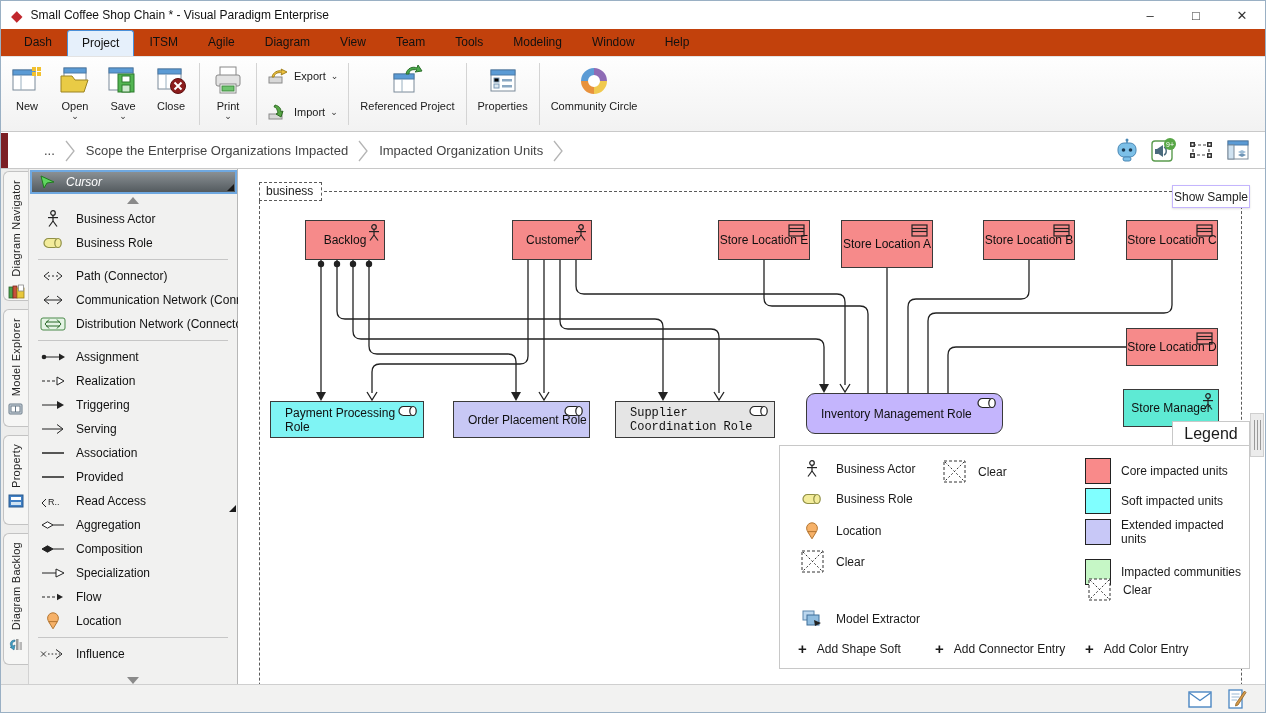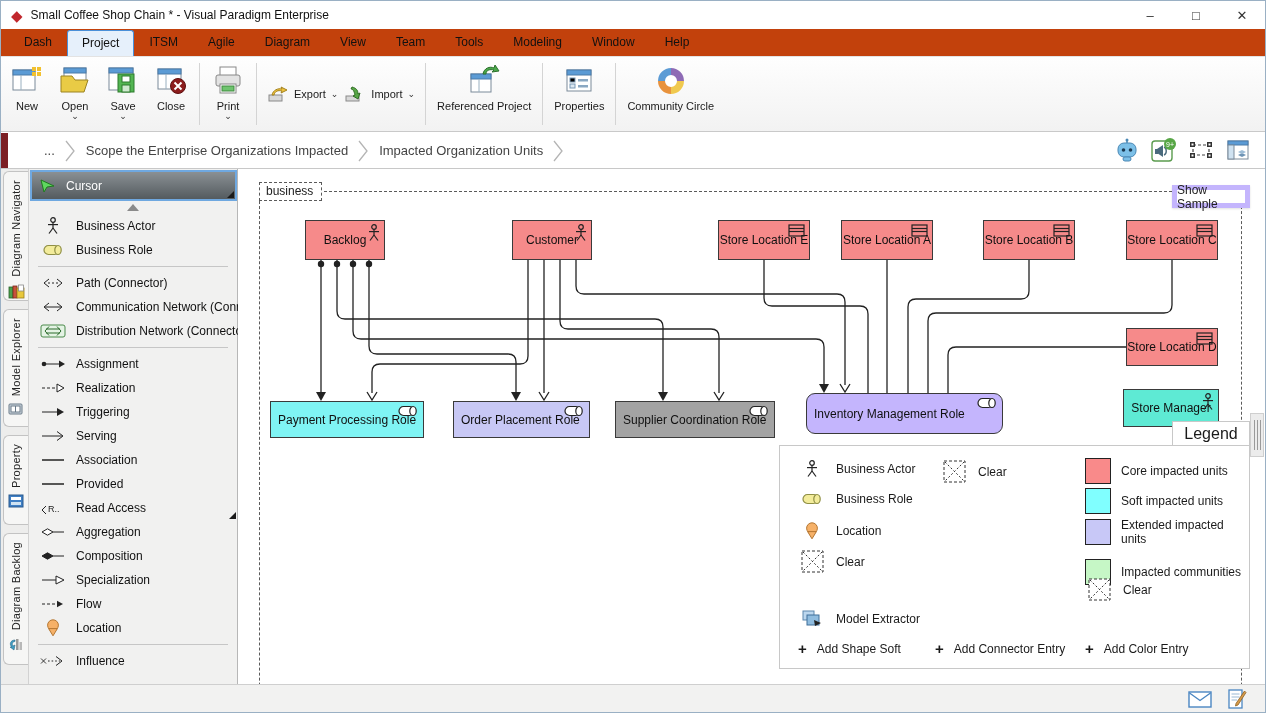--- a/index.html
+++ b/index.html
@@ -26,21 +26,21 @@
   
   .toolbar { position:absolute; left:0; top:55px; right:0; height:76px;
     background:linear-gradient(#fefefe,#f2f2f2); border-top:1px solid #e3e3e3;
     border-bottom:1px solid #c9c9c9; display:flex; align-items:stretch; padding:3px 2px; }
   .tb-btn { display:flex; flex-direction:column; align-items:center; justify-content:flex-start;
     padding:4px 7px 0 7px; min-width:46px; }
   .tb-icon { width:34px; height:34px; display:block; }
   .tb-label { margin-top:2px; font-size:11px; text-align:center; line-height:1.15; }
   .tb-chev { font-size:9px; color:#333; line-height:5px; margin-top:1px; }
   .tb-sep { width:1px; background:#d4d4d4; margin:3px 4px; }
-  .tb-stack { display:flex; flex-direction:row; justify-content:flex-start; gap:6px; padding:8px 6px; }
+  .tb-stack { display:flex; flex-direction:column; justify-content:flex-start; gap:20px; padding:8px 6px; }
   .tb-mini { display:flex; align-items:center; gap:5px; font-size:11px; }
   
   .crumbbar { position:absolute; left:0; top:132px; right:0; height:36px; background:#fff;
     border-bottom:1px solid #c8c8c8; display:flex; align-items:center; }
   .accent-strip { width:7px; height:100%; background:#7c1f24; }
   .crumb-items { display:flex; align-items:center; margin-left:28px; gap:2px; }
   .crumb-text { font-size:13px; color:#444; padding:3px 8px; }
   .crumb-icons { position:absolute; right:14px; top:4px; display:flex; gap:11px; align-items:center; }
   .ci { width:26px; height:26px; }
   
@@ -49,47 +49,47 @@
     border-right:1px solid #d2d2d2; }
   .side-tab { position:absolute; left:2px; width:25px; background:#f6f6f5;
     border:1px solid #c3c3c3; border-right:none; border-radius:6px 0 0 6px;
     display:flex; flex-direction:column; align-items:center; justify-content:flex-start; padding-top:8px; }
   .side-tab-label { writing-mode:vertical-rl; transform:rotate(180deg); font-size:11px; color:#222;
     letter-spacing:0.3px; }
   .side-tab-icon { margin-top:6px; }
   
   .palette { position:absolute; left:28px; top:0; bottom:0; width:209px; background:#f1f1f0;
     border-right:1px solid #b7b7b7; }
-  .cursor-row { position:relative; margin:3px 2px 0 3px; height:27px;
+  .cursor-row { position:relative; margin:3px 2px 0 3px; height:20px;
     background:linear-gradient(#8a9094,#545b5f); color:#fff; display:flex; align-items:center;
-    gap:10px; padding:0 8px; outline:2px solid #6fa8e0; outline-offset:0; }
+    gap:10px; padding:0 8px; outline:2px solid #6fa8e0; outline-offset:0;font-style:italic; }
   .corner-tri { position:absolute; right:1px; bottom:1px; width:0; height:0;
     border-left:7px solid transparent; border-bottom:7px solid #1a1a1a; }
   .pal-scroll { display:flex; justify-content:center; padding:5px 0 3px 0; }
   .tri-up { width:0; height:0; border-left:6px solid transparent; border-right:6px solid transparent;
     border-bottom:7px solid #8a8a8a; }
   .tri-down { width:0; height:0; border-left:6px solid transparent; border-right:6px solid transparent;
     border-top:7px solid #8a8a8a; }
   .pal-item { position:relative; display:flex; align-items:center; gap:9px; height:24px; padding:0 6px 0 10px; }
   .pal-ico { width:28px; display:flex; justify-content:center; align-items:center; flex:none; }
   .pal-label { font-size:12px; color:#111; white-space:nowrap; }
   .pal-sep { height:1px; background:#c6c6c6; margin:4px 9px; }
   
   .canvas { position:absolute; left:237px; top:0; right:0; bottom:0; background:#fff; overflow:hidden; }
   .boundary { position:absolute; left:21px; top:22px; width:983px; height:600px;
     border:1px dashed #5a5a5a; }
   .boundary-label { position:absolute; left:21px; top:13px; height:19px; padding:1px 8px 0 6px;
     background:#fff; border:1px dashed #5a5a5a; font-size:12px; color:#222; }
   .show-sample { position:absolute; left:934px; top:16px; width:78px; height:23px; background:#fff;
-    border:5px solid #c4b5fd; box-shadow:0 1px 2px rgba(0,0,0,.12); display:flex; align-items:center;
+    border:1px solid #c4b5fd; box-shadow:0 1px 2px rgba(0,0,0,.12); display:flex; align-items:center;
     justify-content:center; font-size:12px; color:#222; }
   .node { position:absolute; border:1px solid #3a3a3a; display:flex; align-items:center;
     justify-content:center; font-size:12px; color:#101010; z-index:2; }
   .node .nico { position:absolute; top:3px; right:4px; }
-  .node.rolebox { justify-content:flex-start; padding-left:7px; }
+  .node.rolebox { justify-content:flex-start; padding-left:14px; }
   svg.wires { position:absolute; left:0; top:0; z-index:1; }
   .wire { fill:none; stroke:#222; stroke-width:1.3; }
   
   .legend-tab { position:absolute; left:934px; top:252px; width:78px; height:25px; background:#fff;
     border:1px solid #c8c8c8; display:flex; align-items:center; justify-content:center; font-size:16px;
     z-index:3; }
   .legend { position:absolute; left:541px; top:276px; width:471px; height:224px; background:#fff;
     border:1px solid #c8c8c8; z-index:3; }
   .lg-row { position:absolute; display:flex; align-items:center; gap:10px; font-size:12px; }
   .lg-swatch { width:26px; height:26px; border:1px solid #222; flex:none; }
@@ -599,21 +599,21 @@
       <svg class="nico" width="12" height="18">
           <use href="#sym-actor"></use>
         </svg>
     </div>
     <div class="node" style="left: 480px; top: 51px; width: 92px; height: 40px; background: rgb(246, 138, 138);">
       <span>Store Location E</span>
       <svg class="nico" width="17" height="13">
           <use href="#sym-org"></use>
         </svg>
     </div>
-    <div class="node" style="left: 603px; top: 51px; width: 92px; height: 40px; background: rgb(246, 138, 138);">
+    <div class="node" style="left: 603px; top: 51px; width: 92px; height: 48px; background: rgb(246, 138, 138);">
       <span>Store Location A</span>
       <svg class="nico" width="17" height="13">
           <use href="#sym-org"></use>
         </svg>
     </div>
     <div class="node" style="left: 745px; top: 51px; width: 92px; height: 40px; background: rgb(246, 138, 138);">
       <span>Store Location B</span>
       <svg class="nico" width="17" height="13">
           <use href="#sym-org"></use>
         </svg>
@@ -641,21 +641,21 @@
       <svg class="nico" width="21" height="12">
           <use href="#sym-role-w"></use>
         </svg>
     </div>
     <div class="node rolebox" style="left: 215px; top: 232px; width: 137px; height: 37px; background: rgb(200, 200, 245);">
       <span>Order Placement Role</span>
       <svg class="nico" width="21" height="12">
           <use href="#sym-role-w"></use>
         </svg>
     </div>
-    <div class="node rolebox" style="left: 377px; top: 232px; width: 160px; height: 37px; background: #a3a3a3;">
+    <div class="node rolebox" style="left: 377px; top: 232px; width: 160px; height: 37px; background: #e5e5e5; font-family: Liberation Mono, monospace;">
       <span>Supplier Coordination Role</span>
       <svg class="nico" width="21" height="12">
           <use href="#sym-role-w"></use>
         </svg>
     </div>
     <div class="node rolebox" style="left: 568px; top: 224px; width: 197px; height: 41px; background: #c4b5fd; border-radius: 9px;">
       <span>Inventory Management Role</span>
       <svg class="nico" width="21" height="12">
           <use href="#sym-role-w"></use>
         </svg>

